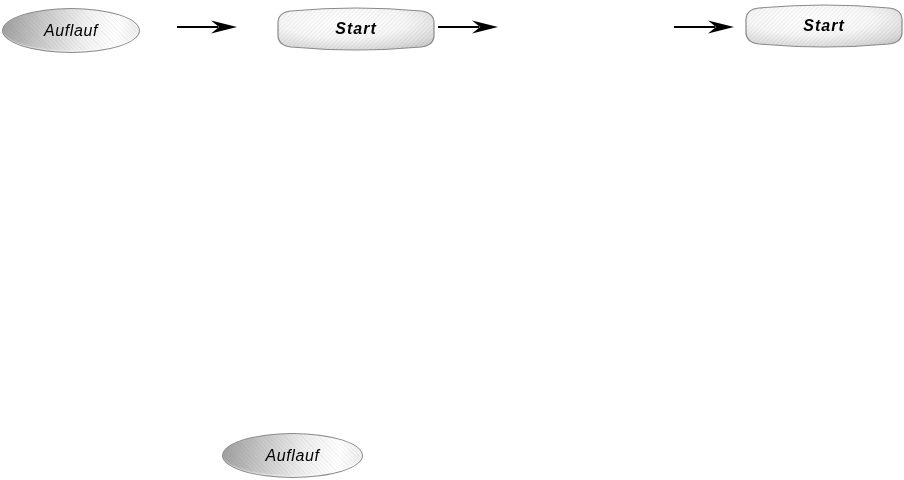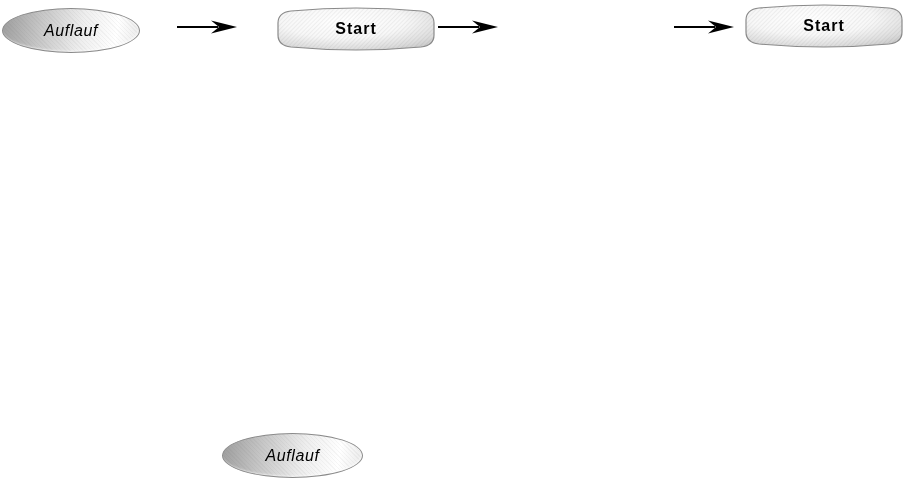--- a/index.html
+++ b/index.html
@@ -52,20 +52,21 @@
     width: 100%; height: 100%;
     overflow: visible;
   }
   .box-label {
     position: absolute;
     left: 0; top: 0; right: 0; bottom: 0;
     display: flex;
     align-items: center;
     justify-content: center;
     font-weight: bold;
+    font-style: italic;
     font-size: 16px;
     letter-spacing: 1px;
     white-space: nowrap;
   }
 
   
   .arrow {
     position: absolute;
     width: 62px;
     height: 16px;

